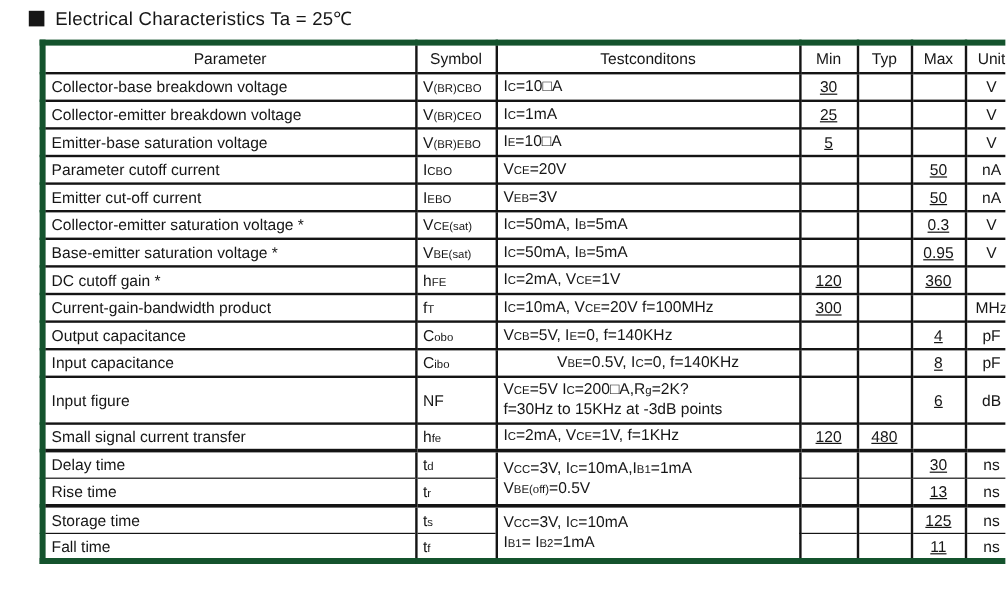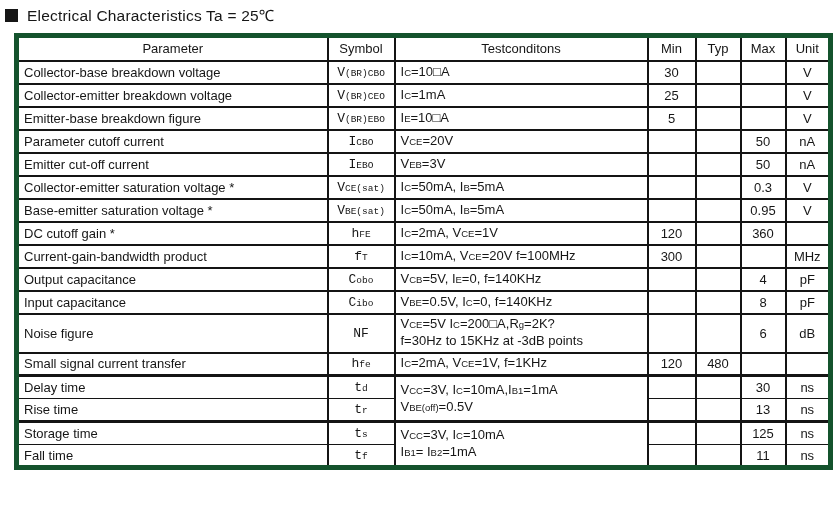--- a/index.html
+++ b/index.html
@@ -7,20 +7,21 @@
   body {
     font-family: "Liberation Sans", sans-serif;
     color: #1a1a1a;
     -webkit-font-smoothing: antialiased;
   }
   .page {
     width: 838px;
     height: 507px;
     background: #fff;
     overflow: hidden;
+    padding-left: 19px;
   }
   .section-title {
     display: flex;
     align-items: center;
     margin: 4px 0 7px 5px;
     font-size: 15.5px;
     letter-spacing: 0.2px;
     color: #161616;
   }
   .square-bullet {
@@ -44,23 +45,23 @@
     font-weight: normal;
     padding: 1px 5px;
     height: 23px;
     background: #fff;
     color: #161616;
     overflow: hidden;
     white-space: nowrap;
   }
   table.spec th { text-align: center; height: 25px; }
   td.cell-param { text-align: left; padding-left: 6px; }
-  td.cell-sym   { text-align: center; padding: 1px 2px; font-family: Liberation Mono, monospace; }
+  td.cell-sym   { text-align: left; padding: 1px 2px; }
   td.cell-cond  { text-align: left; line-height: 1.3; }
-  td.cell-num   { text-align: center; }
+  td.cell-num   { text-align: center; text-decoration: underline; }
   td.cell-unit  { text-align: center; }
   tr.tall td { height: 39px; }
   tr.thin-top > td { border-top-width: 1px; }
   tr.thin-bottom > td { border-bottom-width: 1px; }
   tr.group-top > td { border-top-width: 3px; }
   .sub { font-size: 9.5px; letter-spacing: 0; }
 </style>
 </head>
 <body>
 
@@ -105,21 +106,21 @@
         <tr>
           <td class="cell-param">Collector-emitter breakdown voltage</td>
           <td class="cell-sym" style="white-space: normal;">V<span class="sub">(BR)CEO</span></td>
           <td class="cell-cond" rowspan="1" style="white-space: normal;">I<span class="sub">C</span>=1mA</td>
           <td class="cell-num">25</td>
           <td class="cell-num"></td>
           <td class="cell-num"></td>
           <td class="cell-unit">V</td>
         </tr>
         <tr>
-          <td class="cell-param">Emitter-base breakdown figure</td>
+          <td class="cell-param">Emitter-base saturation voltage</td>
           <td class="cell-sym" style="white-space: normal;">V<span class="sub">(BR)EBO</span></td>
           <td class="cell-cond" rowspan="1" style="white-space: normal;">I<span class="sub">E</span>=10□A</td>
           <td class="cell-num">5</td>
           <td class="cell-num"></td>
           <td class="cell-num"></td>
           <td class="cell-unit">V</td>
         </tr>
         <tr>
           <td class="cell-param">Parameter cutoff current</td>
           <td class="cell-sym" style="white-space: normal;">I<span class="sub">CBO</span></td>
@@ -179,28 +180,28 @@
           <td class="cell-sym" style="white-space: normal;">C<span class="sub">obo</span></td>
           <td class="cell-cond" rowspan="1" style="white-space: normal; border-radius: 11px;">V<span class="sub">CB</span>=5V, I<span class="sub">E</span>=0, f=140KHz</td>
           <td class="cell-num"></td>
           <td class="cell-num"></td>
           <td class="cell-num">4</td>
           <td class="cell-unit">pF</td>
         </tr>
         <tr>
           <td class="cell-param">Input capacitance</td>
           <td class="cell-sym" style="white-space: normal;">C<span class="sub">ibo</span></td>
-          <td class="cell-cond" rowspan="1" style="white-space: normal;">V<span class="sub">BE</span>=0.5V, I<span class="sub">C</span>=0, f=140KHz</td>
+          <td class="cell-cond" rowspan="1" style="white-space: normal; text-align: center;">V<span class="sub">BE</span>=0.5V, I<span class="sub">C</span>=0, f=140KHz</td>
           <td class="cell-num"></td>
           <td class="cell-num"></td>
           <td class="cell-num">8</td>
           <td class="cell-unit">pF</td>
         </tr>
         <tr class="tall">
-          <td class="cell-param">Noise figure</td>
+          <td class="cell-param">Input figure</td>
           <td class="cell-sym" style="white-space: normal;">NF</td>
           <td class="cell-cond" rowspan="1" style="white-space: normal;">V<span class="sub">CE</span>=5V I<span class="sub">C</span>=200□A,R<span class="sub">g</span>=2K?<br>f=30Hz to 15KHz at -3dB points</td>
           <td class="cell-num"></td>
           <td class="cell-num"></td>
           <td class="cell-num">6</td>
           <td class="cell-unit">dB</td>
         </tr>
         <tr>
           <td class="cell-param">Small signal current transfer</td>
           <td class="cell-sym" style="white-space: normal;">h<span class="sub">fe</span></td>

